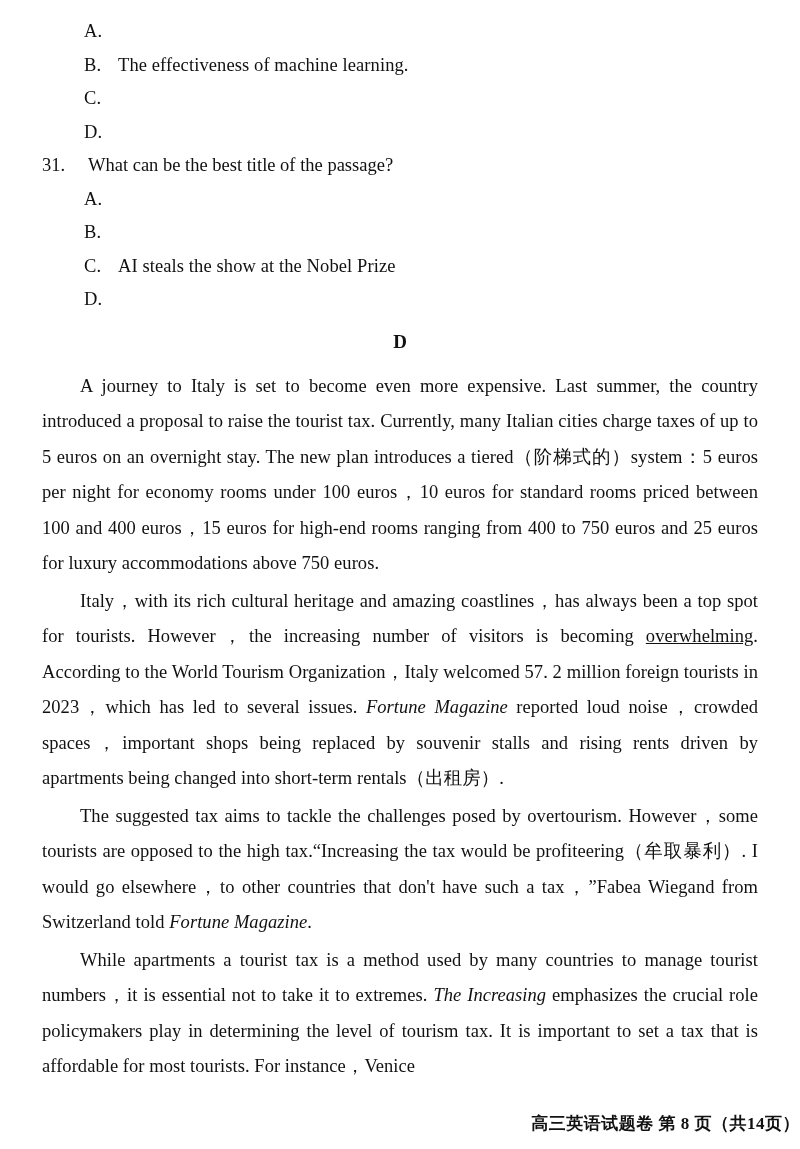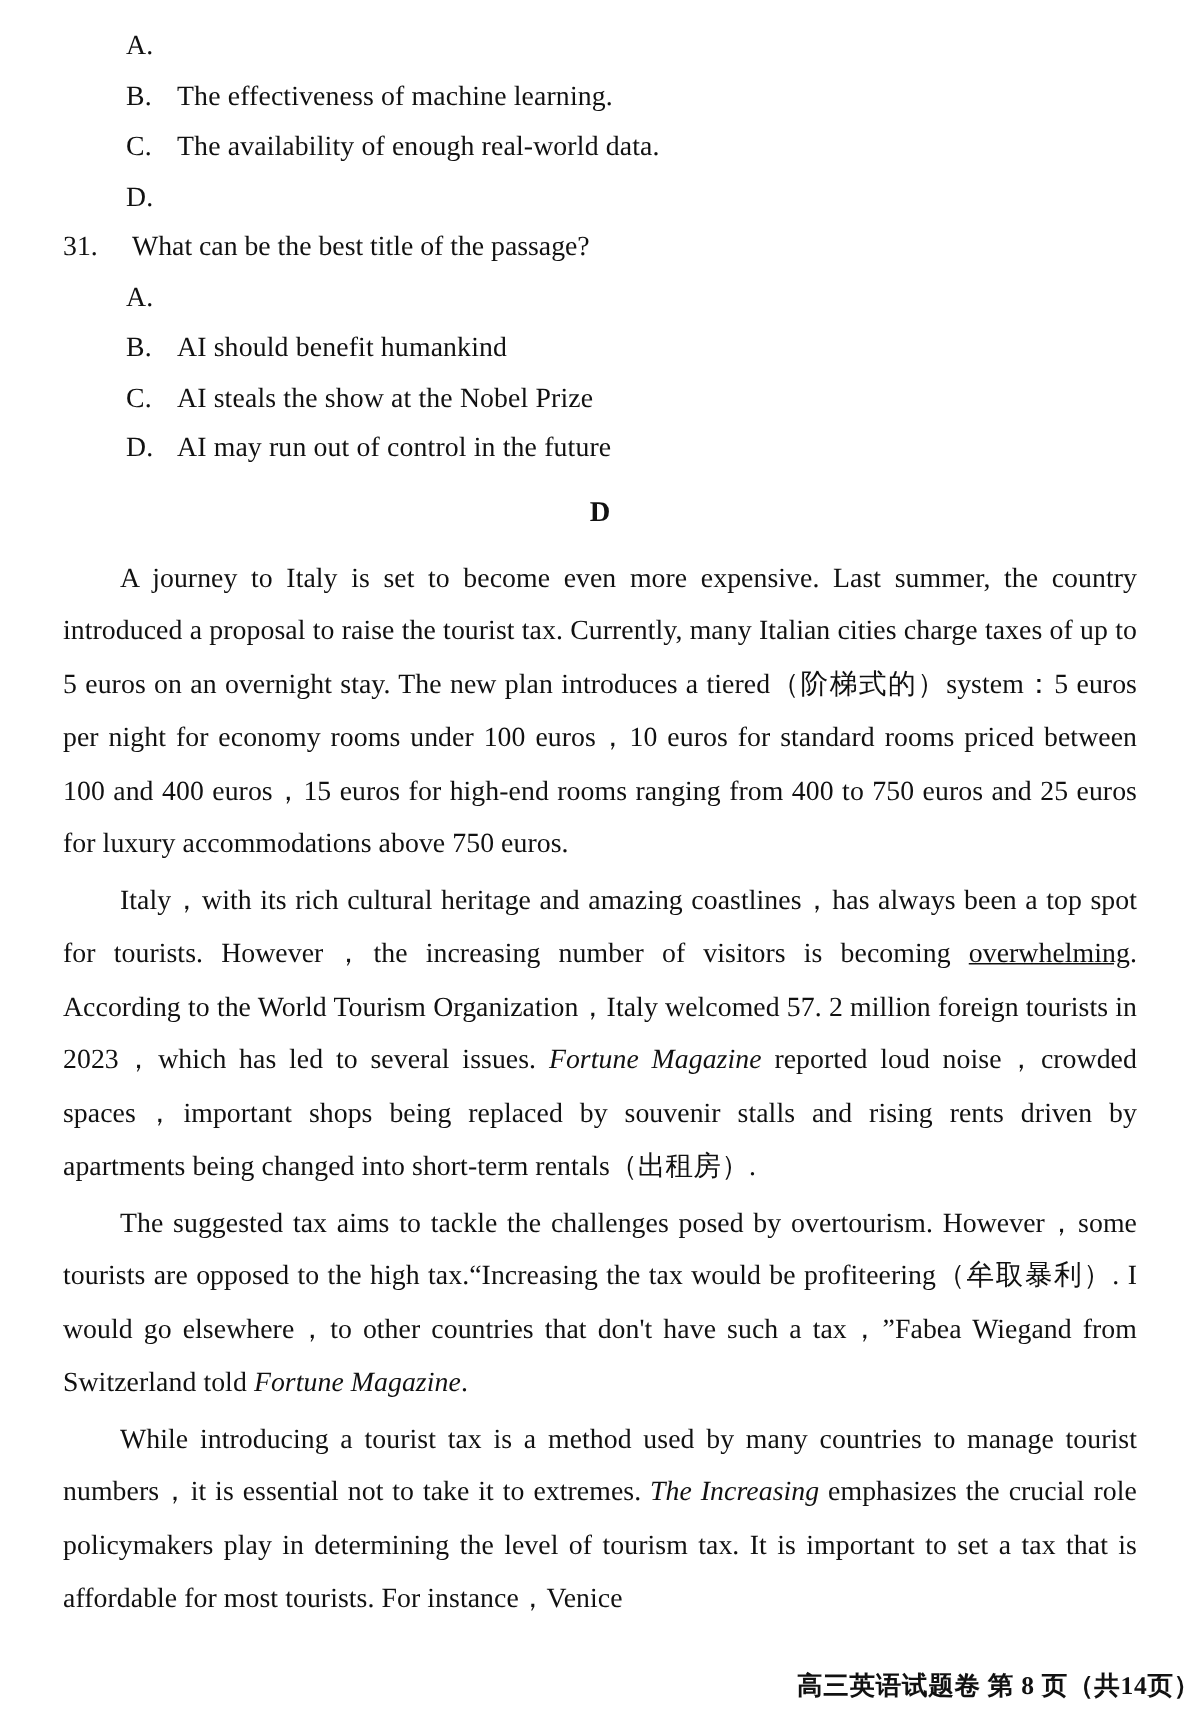--- a/index.html
+++ b/index.html
@@ -110,59 +110,56 @@
     <div class="q-block">
       <div class="opt-row">
         <span class="opt-letter">A.</span>
       </div>
       <div class="opt-row">
         <span class="opt-letter">B.</span>
         <span class="opt-text">The effectiveness of machine learning.</span>
       </div>
       <div class="opt-row">
         <span class="opt-letter">C.</span>
-        <span class="opt-text">The availability of enough real-world data.</span>
       </div>
       <div class="opt-row">
         <span class="opt-letter">D.</span>
       </div>
     </div>
 
     <div class="q-block">
       <div class="ques-row">
         <span class="ques-num">31.</span>
         <span class="ques-text">What can be the best title of the passage?</span>
       </div>
       <div class="opt-row">
         <span class="opt-letter">A.</span>
       </div>
       <div class="opt-row">
         <span class="opt-letter">B.</span>
-        <span class="opt-text">AI should benefit humankind</span>
       </div>
       <div class="opt-row">
         <span class="opt-letter">C.</span>
         <span class="opt-text">AI steals the show at the Nobel Prize</span>
       </div>
       <div class="opt-row">
         <span class="opt-letter">D.</span>
-        <span class="opt-text">AI may run out of control in the future</span>
       </div>
     </div>
 
     <div class="section-letter">D</div>
 
     <div class="passage">
       <p class="para"><span>A journey to Italy is set to become even more expensive. Last summer, the country introduced a proposal to raise the tourist tax. Currently, many Italian cities charge taxes of up to 5 euros on an overnight stay. The new plan introduces a tiered（阶梯式的）system：5 euros per night for economy rooms under 100 euros，10 euros for standard rooms priced between 100 and 400 euros，15 euros for high-end rooms ranging from 400 to 750 euros and 25 euros for luxury accommodations above 750 euros.</span></p>
 
       <p class="para"><span>Italy，with its rich cultural heritage and amazing coastlines，has always been a top spot for tourists. However，the increasing number of visitors is becoming </span><span class="ul">overwhelming</span><span>. According to the World Tourism Organization，Italy welcomed 57. 2 million foreign tourists in 2023，which has led to several issues. </span><span class="it">Fortune Magazine</span><span> reported loud noise，crowded spaces，important shops being replaced by souvenir stalls and rising rents driven by apartments being changed into short-term rentals（出租房）.</span></p>
 
       <p class="para"><span>The suggested tax aims to tackle the challenges posed by overtourism. However，some tourists are opposed to the high tax.“Increasing the tax would be profiteering（牟取暴利）. I would go elsewhere，to other countries that don't have such a tax，”Fabea Wiegand from Switzerland told </span><span class="it">Fortune Magazine</span><span>.</span></p>
 
-      <p class="para"><span>While introducing a tourist tax is a method used by many countries to manage tourist numbers，it is essential not to take it to extremes. </span><span class="it">The Increasing</span><span> emphasizes the crucial role policymakers play in determining the level of tourism tax. It is important to set a tax that is affordable for most tourists. For instance，Venice</span></p>
+      <p class="para"><span>While apartments a tourist tax is a method used by many countries to manage tourist numbers，it is essential not to take it to extremes. </span><span class="it">The Increasing</span><span> emphasizes the crucial role policymakers play in determining the level of tourism tax. It is important to set a tax that is affordable for most tourists. For instance，Venice</span></p>
     </div>
 
   </div>
 
   <div class="footer">
     <span>高三英语试题卷 第</span>
     <span class="fnum">8</span>
     <span>页（共14页）</span>
   </div>
 </div>

